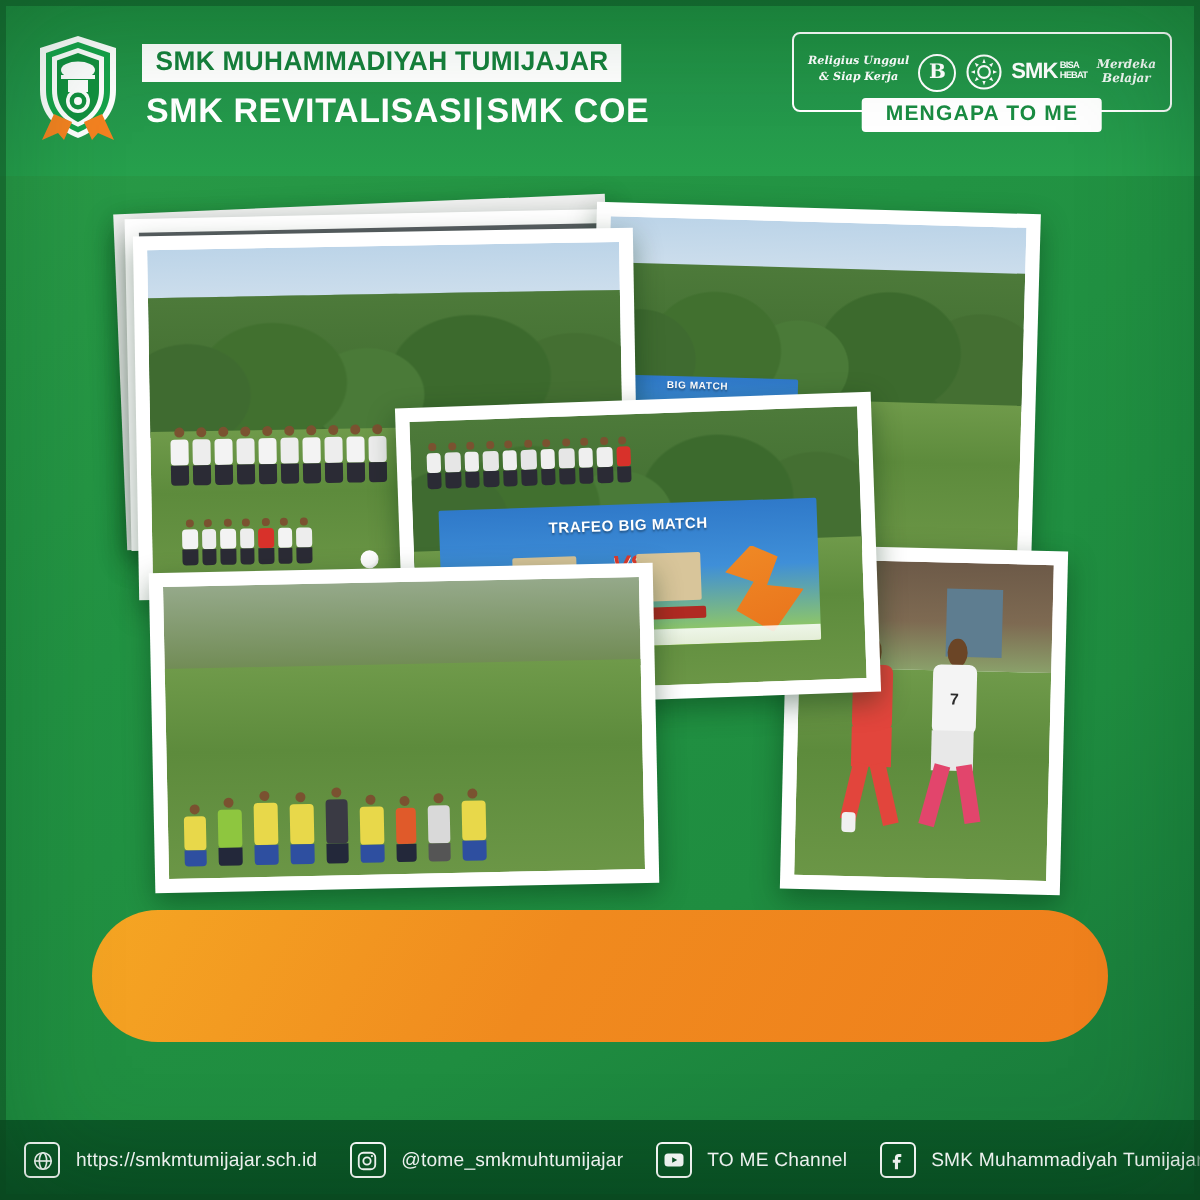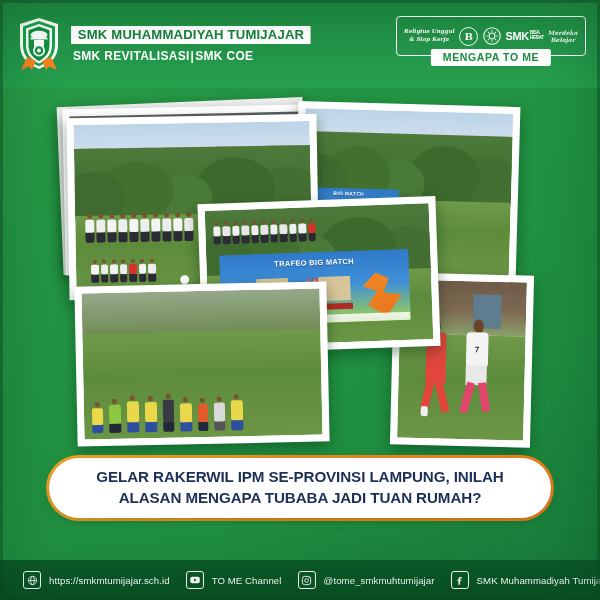--- a/index.html
+++ b/index.html
@@ -26,22 +26,22 @@
   .crest{position:relative;width:44px;height:54px;flex:0 0 44px;}
   .crest svg{display:block;}
   .brand-text{margin-left:10px;}
   .brand-line1{
     display:inline-block;background:#ffffff;color:#16813c;
     font-weight:bold;font-size:13.5px;letter-spacing:.2px;
     padding:2px 7px 3px 7px;line-height:1;white-space:nowrap;
     transform:scaleX(.97);transform-origin:left center;
   }
   .brand-line2{
-    margin-top:5px;color:#ffffff;font-weight:bold;font-size:12px;
-    letter-spacing:.3px;white-space:nowrap;padding-left:2px;
+    margin-top:5px;color:#ffffff;font-weight:bold;font-size:17px;
+    letter-spacing:.3px;white-space:nowrap;padding-left:2px;text-align:center;
   }
   .brand-line2 .sep{color:#ffffff;padding:0 1px;}
 
   .partners{position:absolute;right:14px;top:16px;width:190px;}
   .partners-box{
     border:1.6px solid #ffffff;border-radius:4px;height:40px;
     display:flex;align-items:center;justify-content:space-between;
     padding:0 7px;box-sizing:border-box;
   }
   .p-item{display:flex;align-items:center;justify-content:center;color:#fff;}
@@ -122,21 +122,21 @@
     background:#ffffff;display:flex;align-items:center;justify-content:center;
     box-shadow:0 3px 10px rgba(0,50,20,.25);}
   .headline p{margin:0;text-align:center;color:#1c2f57;font-weight:bold;
     font-size:15.2px;line-height:1.35;letter-spacing:-.1px;padding:0 24px;}
 
   
   .footer{position:absolute;left:0;bottom:0;width:600px;height:40px;z-index:45;
     background:linear-gradient(180deg,#0c5a28 0%,#0a5024 100%);
     display:flex;align-items:center;}
   .f-item{display:flex;align-items:center;margin-left:16px;color:#fff;}
-  .f-item:first-child{margin-left:23px;}
+  .f-item:first-child{margin-left:12px;}
   .f-ic{width:16px;height:16px;border:1.3px solid #fff;border-radius:3px;
     display:flex;align-items:center;justify-content:center;flex:0 0 16px;}
   .f-ic svg{display:block;}
   .f-tx{margin-left:8px;font-size:9.6px;white-space:nowrap;letter-spacing:.1px;}
 </style>
 </head>
 <body>
 
 <div class="poster">
 
@@ -570,61 +570,58 @@
                 <div class="legs" style="background:#2e4fa0;height:10px;width:12px;"></div>
               </div>
         </div>
       </div>
         </div>
     </div>
   </div>
 
   <div class="headline-wrap">
     <div class="headline-ring"></div>
-    <div class="headline">
-      <p>GELAR RAKERWIL IPM SE-PROVINSI LAMPUNG, INILAH ALASAN MENGAPA TUBABA JADI TUAN RUMAH?</p>
-    </div>
   </div>
 
   <div class="footer">
 
     <div class="f-item">
       <span class="f-ic">
         <svg width="11" height="11" viewBox="0 0 24 24" fill="none" stroke="#fff" stroke-width="1.8">
           <circle cx="12" cy="12" r="9"></circle>
             <ellipse cx="12" cy="12" rx="4" ry="9"></ellipse>
           <line x1="3" y1="12" x2="21" y2="12"></line>
         </svg>
       </span>
       <span class="f-tx">https://smkmtumijajar.sch.id</span>
     </div>
 
     <div class="f-item">
       <span class="f-ic">
-        <svg width="12" height="12" viewBox="0 0 24 24">
-          <rect x="2.5" y="5.5" width="19" height="13" rx="3.5" fill="#fff"></rect>
-          <path d="M10.2 9.2 L15.2 12 L10.2 14.8 Z" fill="#0a5024"></path>
-        </svg>
-      </span>
-      <span class="f-tx">TO ME Channel</span>
-    </div>
-
-    <div class="f-item">
-      <span class="f-ic">
         <svg width="11" height="11" viewBox="0 0 24 24" fill="none" stroke="#fff" stroke-width="2">
           <rect x="3" y="3" width="18" height="18" rx="5"></rect>
             <circle cx="12" cy="12" r="4"></circle>
           <circle cx="17.4" cy="6.6" r="1.2" fill="#fff" stroke="none"></circle>
         </svg>
       </span>
       <span class="f-tx">@tome_smkmuhtumijajar</span>
     </div>
 
     <div class="f-item">
       <span class="f-ic">
+        <svg width="12" height="12" viewBox="0 0 24 24">
+          <rect x="2.5" y="5.5" width="19" height="13" rx="3.5" fill="#fff"></rect>
+          <path d="M10.2 9.2 L15.2 12 L10.2 14.8 Z" fill="#0a5024"></path>
+        </svg>
+      </span>
+      <span class="f-tx">TO ME Channel</span>
+    </div>
+
+    <div class="f-item">
+      <span class="f-ic">
         <svg width="11" height="11" viewBox="0 0 24 24">
           <path d="M14.5 7.5h2.2V4.3h-2.9c-2.6 0-4.1 1.6-4.1 4.2v2.1H7.4v3.2h2.3V21h3.4v-7.2h2.5l.4-3.2h-2.9V9c0-1 .3-1.5 1.4-1.5z" fill="#fff"></path>
         </svg>
       </span>
       <span class="f-tx">SMK Muhammadiyah Tumijajar</span>
     </div>
   </div>
 
   <div class="vignette"></div>
 </div>

